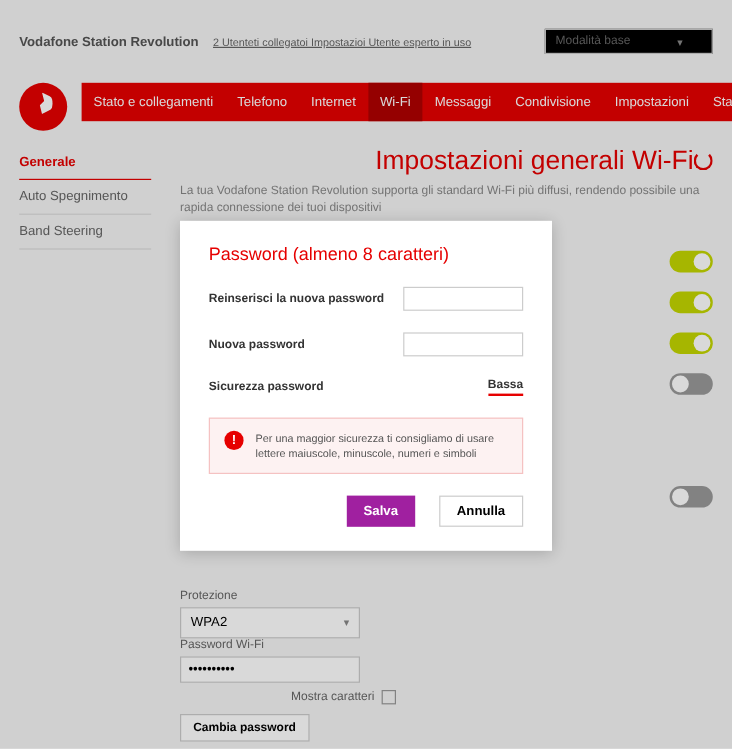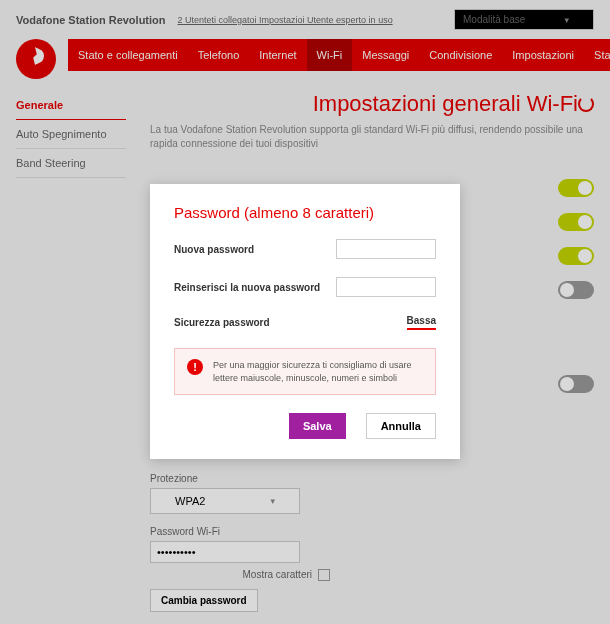--- a/index.html
+++ b/index.html
@@ -1,18 +1,18 @@
 <!DOCTYPE html>
 <html><head>
 <meta charset="utf-8">
 <style>
 * { box-sizing: border-box; margin: 0; padding: 0; font-family: Arial, sans-serif; }
 body { width: 610px; height: 624px; background: #f5f5f5; position: relative; overflow: hidden; }
 
-.topbar { display: flex; align-items: center; padding: 9px 16px; font-size: 10px; color: #666; gap: 12px; }
+.topbar { display: flex; align-items: center; padding: 24px 16px; font-size: 10px; color: #666; gap: 12px; }
 .topbar-title { font-weight: bold; font-size: 11px; color: #555; }
 .topbar-status { flex: 1; font-size: 9px; text-decoration: underline; }
 .mode-select { border: 1px solid #ccc; padding: 4px 24px 4px 8px; font-size: 10px; background: #000000; position: relative; width: 140px; display: flex; justify-content: space-between; align-items: center; }
 
 .header-row { display: flex; align-items: flex-start; padding: 0 16px; gap: 12px; }
 .logo { width: 40px; height: 40px; background: #e60000; border-radius: 50%; position: relative; flex-shrink: 0; }
 .logo::after { content: ""; position: absolute; width: 18px; height: 18px; background: white; border-radius: 50%; top: 8px; left: 10px; clip-path: polygon(50% 0, 100% 25%, 100% 75%, 50% 100%, 40% 60%, 60% 40%); }
 
 .nav { flex: 1; background: #e60000; display: flex; }
 .nav-item { color: white; font-size: 11px; padding: 10px 10px; cursor: pointer; white-space: nowrap; }
@@ -31,23 +31,23 @@
 
 .setting-row { display: flex; align-items: center; justify-content: space-between; padding: 8px 0; }
 .setting-label { font-size: 11px; color: #555; font-weight: bold; }
 .toggle { width: 36px; height: 18px; border-radius: 10px; position: relative; }
 .toggle.on { background: #c4d600; }
 .toggle.off { background: #999; }
 .toggle::after { content: ""; position: absolute; width: 14px; height: 14px; background: white; border-radius: 50%; top: 2px; }
 .toggle.on::after { right: 2px; }
 .toggle.off::after { left: 2px; }
 
-.field-block { margin-top: 12px; }
+.field-block { margin-top: 0; }
 .field-label { font-size: 10px; color: #666; margin-bottom: 4px; }
-.select-box { border: 1px solid #ccc; padding: 6px 24px; font-size: 11px; background: white; width: 150px; display: flex; justify-content: space-between; align-items: center; }
+.select-box { border: 1px solid #ccc; padding: 6px 8px; font-size: 11px; background: white; width: 150px; display: flex; justify-content: space-between; align-items: center; }
 .text-input { border: 1px solid #ccc; padding: 4px 6px; font-size: 11px; width: 150px; }
 .checkbox-row { display: flex; align-items: flex-start; gap: 6px; font-size: 10px; color: #666; margin-top: 6px; justify-content: flex-end; width: 180px; }
 .checkbox { width: 12px; height: 12px; border: 1px solid #999; }
 .btn-small { border: 1px solid #ccc; padding: 5px 10px; font-size: 10px; background: white; margin-top: 8px; cursor: pointer; font-weight: bold; }
 
 .overlay { position: absolute; inset: 0; background: rgba(0,0,0,0.15); }
 .modal { position: absolute; top: 184px; left: 50%; transform: translateX(-50%); width: 310px; background: white; padding: 20px 24px; box-shadow: 0 2px 12px rgba(0,0,0,0.2); }
 .modal-title { color: #e60000; font-size: 15px; margin-bottom: 18px; }
 .modal-row { display: flex; align-items: center; justify-content: space-between; margin-bottom: 18px; font-size: 10px; color: #333; font-weight: bold; }
 .modal-input { border: 1px solid #ccc; width: 100px; height: 20px; padding: 2px 4px; }
@@ -143,26 +143,26 @@
     </div>
   </div>
 </div>
 
 <div class="overlay"></div>
 
 <div class="modal">
   <div class="modal-title">Password (almeno 8 caratteri)</div>
 
   <div class="modal-row">
-    <span>Nuova password</span>
+    <span>Reinserisci la nuova password</span>
     <input class="modal-input" type="password" style="">
   </div>
 
   <div class="modal-row">
-    <span>Reinserisci la nuova password</span>
+    <span>Nuova password</span>
     <input class="modal-input" type="password" style="">
   </div>
 
   <div class="modal-row">
     <span>Sicurezza password</span>
     <span class="strength-val">Bassa</span>
   </div>
 
   <div class="warning-box">
     <div class="warn-icon">!</div>

